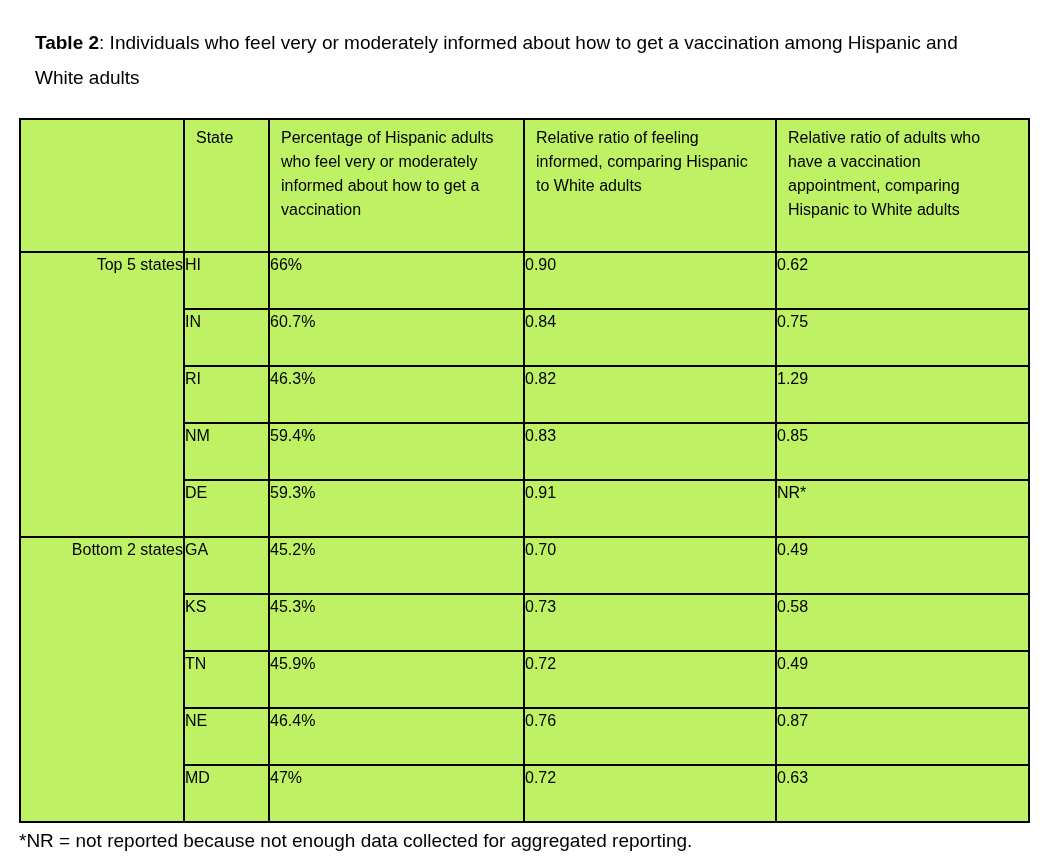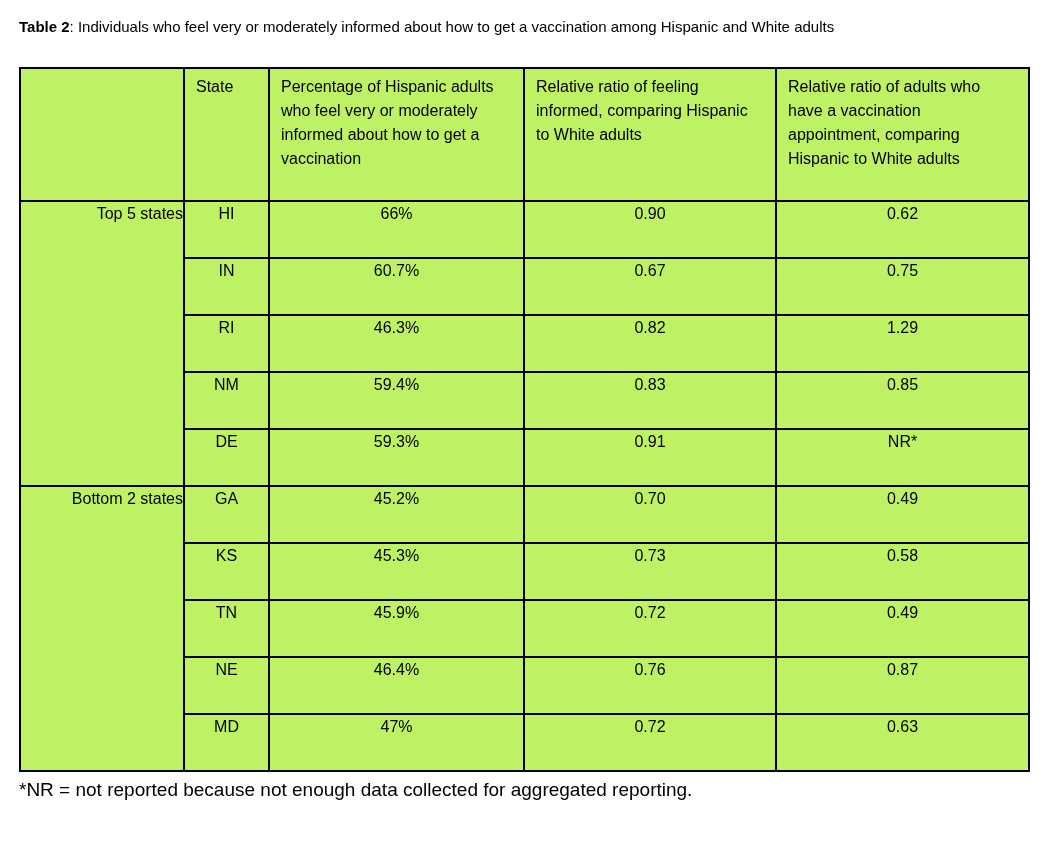--- a/index.html
+++ b/index.html
@@ -12,24 +12,24 @@
   }
   .page {
     position: relative;
     width: 1063px;
     height: 864px;
     background: #ffffff;
     padding: 9px 18px 0 19px;
     overflow: hidden;
   }
   .caption {
-    font-size: 15px;
+    font-size: 19px;
     line-height: 35px;
     max-width: 950px;
-    margin: 0;
+    margin: 16px;
   }
   .caption .caption-label { font-weight: bold; }
   table.data-table {
     border-collapse: collapse;
     table-layout: fixed;
     margin-top: 23px;
     width: 1009px;
   }
   table.data-table td {
     border: 2px solid #000000;
@@ -44,21 +44,21 @@
     height: 133px;
     text-align: left;
     padding: 6px 11px 0 11px;
   }
   tr.data-row td { height: 57px; }
   td.group-cell {
     text-align: right;
     padding: 12px 8px 0 10px;
   }
   td.state-cell, td.num-cell {
-    text-align: center;
+    text-align: left;
     padding: 12px 4px 0 4px;
     margin-left: 38px;
   }
   .footnote {
     font-size: 19px;
     line-height: 26px;
     margin: 5px 0 0 0;
   }
 </style>
 </head>
@@ -89,21 +89,21 @@
     <tr class="data-row">
       <td class="group-cell" rowspan="5">Top 5 states</td>
       <td class="state-cell">HI</td>
       <td class="num-cell">66%</td>
       <td class="num-cell">0.90</td>
       <td class="num-cell">0.62</td>
     </tr>
     <tr class="data-row">
       <td class="state-cell">IN</td>
       <td class="num-cell">60.7%</td>
-      <td class="num-cell">0.67</td>
+      <td class="num-cell">0.84</td>
       <td class="num-cell">0.75</td>
     </tr>
     <tr class="data-row">
       <td class="state-cell">RI</td>
       <td class="num-cell">46.3%</td>
       <td class="num-cell">0.82</td>
       <td class="num-cell">1.29</td>
     </tr>
     <tr class="data-row">
       <td class="state-cell">NM</td>

